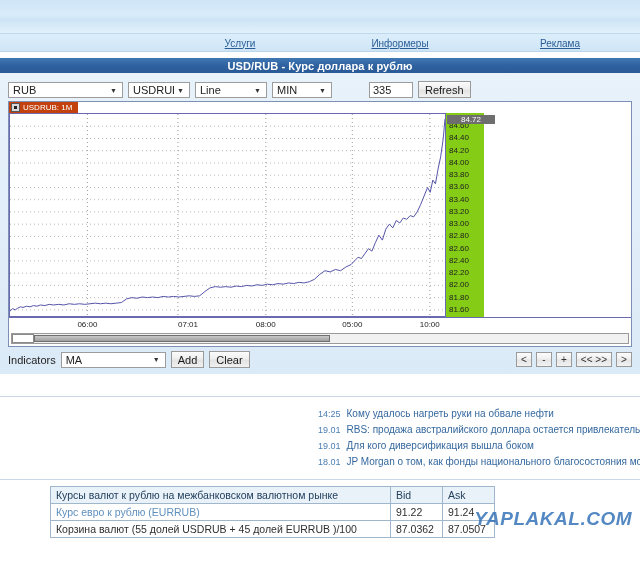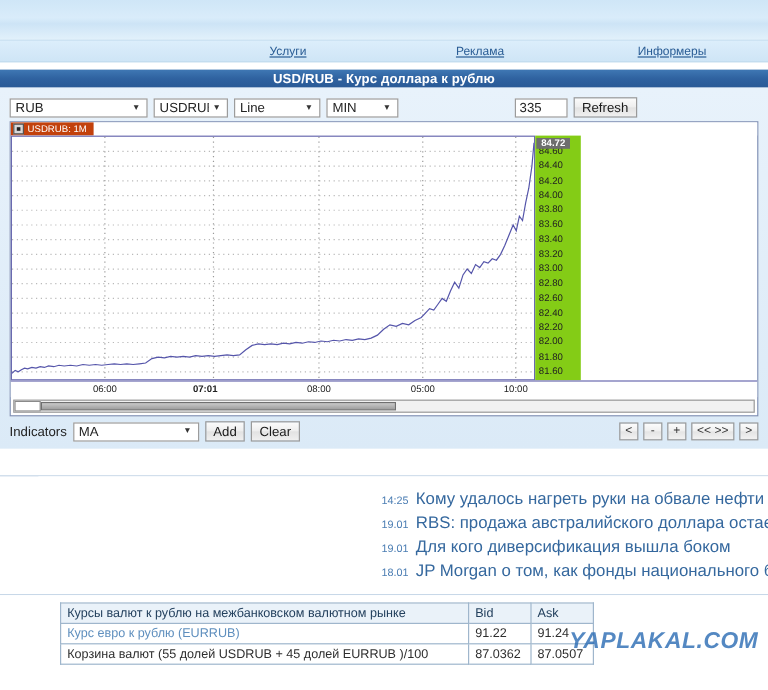--- a/index.html
+++ b/index.html
@@ -59,21 +59,21 @@
     display:flex;align-items:center;justify-content:center;
     font-size:7px;color:#333;
   }
   .sel-rub{width:115px;}
   .sel-pair{width:62px;}
   .sel-type{width:72px;}
   .sel-period{width:60px;}
   .numinput{
     width:44px;height:16px;background:#ffffff;border:1px solid #9c9c9c;
     font-size:11px;color:#222;padding:0 3px;box-sizing:border-box;
-    display:flex;align-items:center;margin-left:92px;
+    display:flex;align-items:center;margin-left:32px;
   }
   .btn{
     height:17px;border:1px solid #9a9a9a;
     background:linear-gradient(to bottom,#fbfbfb 0%,#eeeeee 48%,#e2e2e2 52%,#f0f0f0 100%);
     font-size:11px;color:#1a1a1a;
     display:flex;align-items:center;justify-content:center;
     padding:0 6px;box-sizing:border-box;cursor:pointer;
   }
   
   .chartwrap{
@@ -110,21 +110,21 @@
     font-size:8px;color:#222;background:#84cc16;
   }
   .ytick{
     position:absolute;left:3px;
     font-family:"Liberation Sans",sans-serif;
     font-size:8px;line-height:8px;white-space:nowrap;
   }
   .ycur{
     position:absolute;left:1px;
     background:#6e6e6e;color:#ffffff;font-size:8px;line-height:9px;
-    padding:0 4px;white-space:nowrap;font-weight:bold;
+    padding:0 14px;white-space:nowrap;
   }
   .xaxis{
     height:13px;position:relative;background:#ffffff;
     border-top:1px solid #6a6ab0;
   }
   .xtick{
     position:absolute;top:2px;font-size:8px;color:#222;
     transform:translateX(-50%);white-space:nowrap;
   }
   .scrollbar{
@@ -163,21 +163,21 @@
   }
   .newsrow{
     display:flex;align-items:baseline;gap:6px;
     padding:2px 0 2px 0;margin-left:286px;
     white-space:nowrap;overflow:hidden;
   }
   .newstime{
     color:#4b7db3;font-size:9px;flex:none;
   }
   .newsitem a{
-    color:#35689e;font-size:14px;text-decoration:none;
+    color:#35689e;font-size:10px;text-decoration:none;
   }
   
   .tablewrap{padding:6px 0 0 0;background:#ffffff;position:relative;}
   table.rates{
     border-collapse:collapse;margin-left:50px;
     font-size:10.5px;color:#2f2f2f;
   }
   table.rates th,table.rates td{
     border:1px solid #9fb6cc;padding:2px 5px;font-weight:normal;
     height:15px;box-sizing:border-box;
@@ -203,24 +203,24 @@
 <body>
 
 <div class="topstrip"></div>
 
 <div class="navbar">
   <div class="navcell"></div>
   <div class="navcell">
     <a href="#">Услуги</a>
   </div>
   <div class="navcell">
+    <a href="#">Информеры</a>
+  </div>
+  <div class="navcell">
     <a href="#">Реклама</a>
-  </div>
-  <div class="navcell">
-    <a href="#">Информеры</a>
   </div>
 </div>
 <div class="navspacer"></div>
 
 <div class="titlebar">USD/RUB - Курс доллара к рублю</div>
 
 <div class="widget">
 
   <div class="toolbar">
     <div class="sel sel-rub">
@@ -294,21 +294,21 @@
           <div class="ytick" style="top: 156.152px;">82.20</div>
           <div class="ytick" style="top: 168.394px;">82.00</div>
           <div class="ytick" style="top: 180.636px;">81.80</div>
           <div class="ytick" style="top: 192.879px;">81.60</div>
           <div class="ycur" style="top: 1.89697px;">84.72</div>
         </div>
     </div>
 
     <div class="xaxis" id="xaxis">
         <div class="xtick" style="left: 78.43px;">06:00</div>
-        <div class="xtick" style="left: 162px; font-weight: bold;">07:01</div>
+        <div class="xtick" style="left: 179px;">07:01</div>
         <div class="xtick" style="left: 256.78px;">08:00</div>
         <div class="xtick" style="left: 343.345px;">05:00</div>
         <div class="xtick" style="left: 420.775px;">10:00</div>
       </div>
 
     <div class="scrollbar">
       <div class="sb-thumb"></div>
       <div class="sb-track"></div>
     </div>
   </div>

